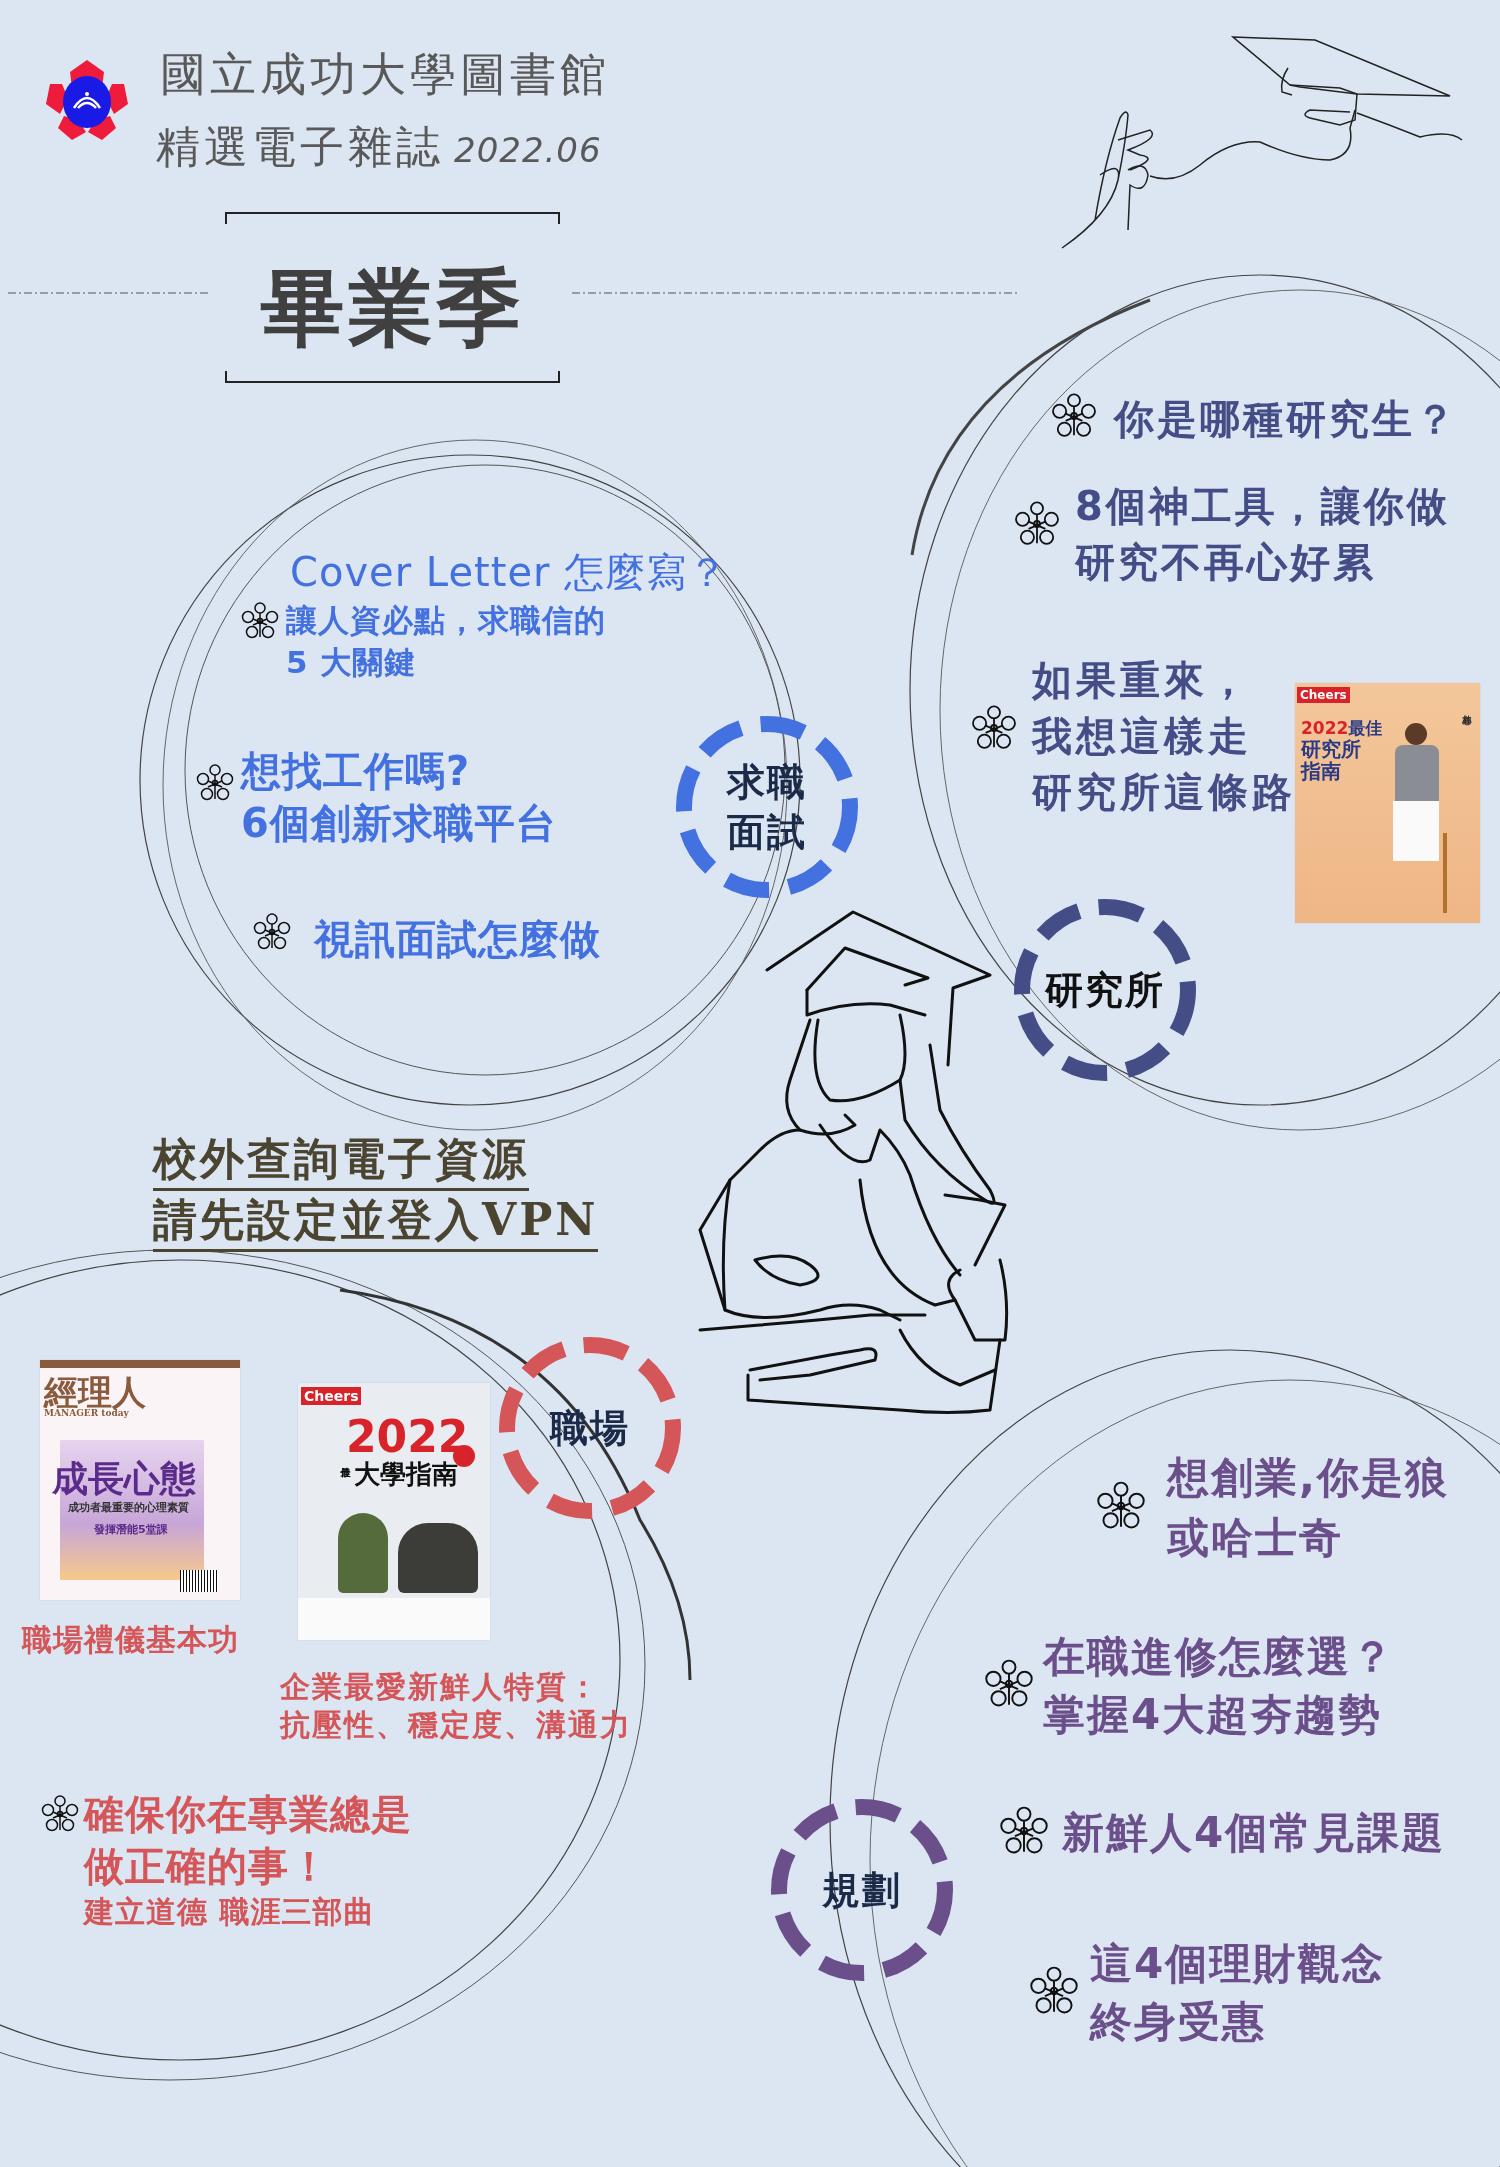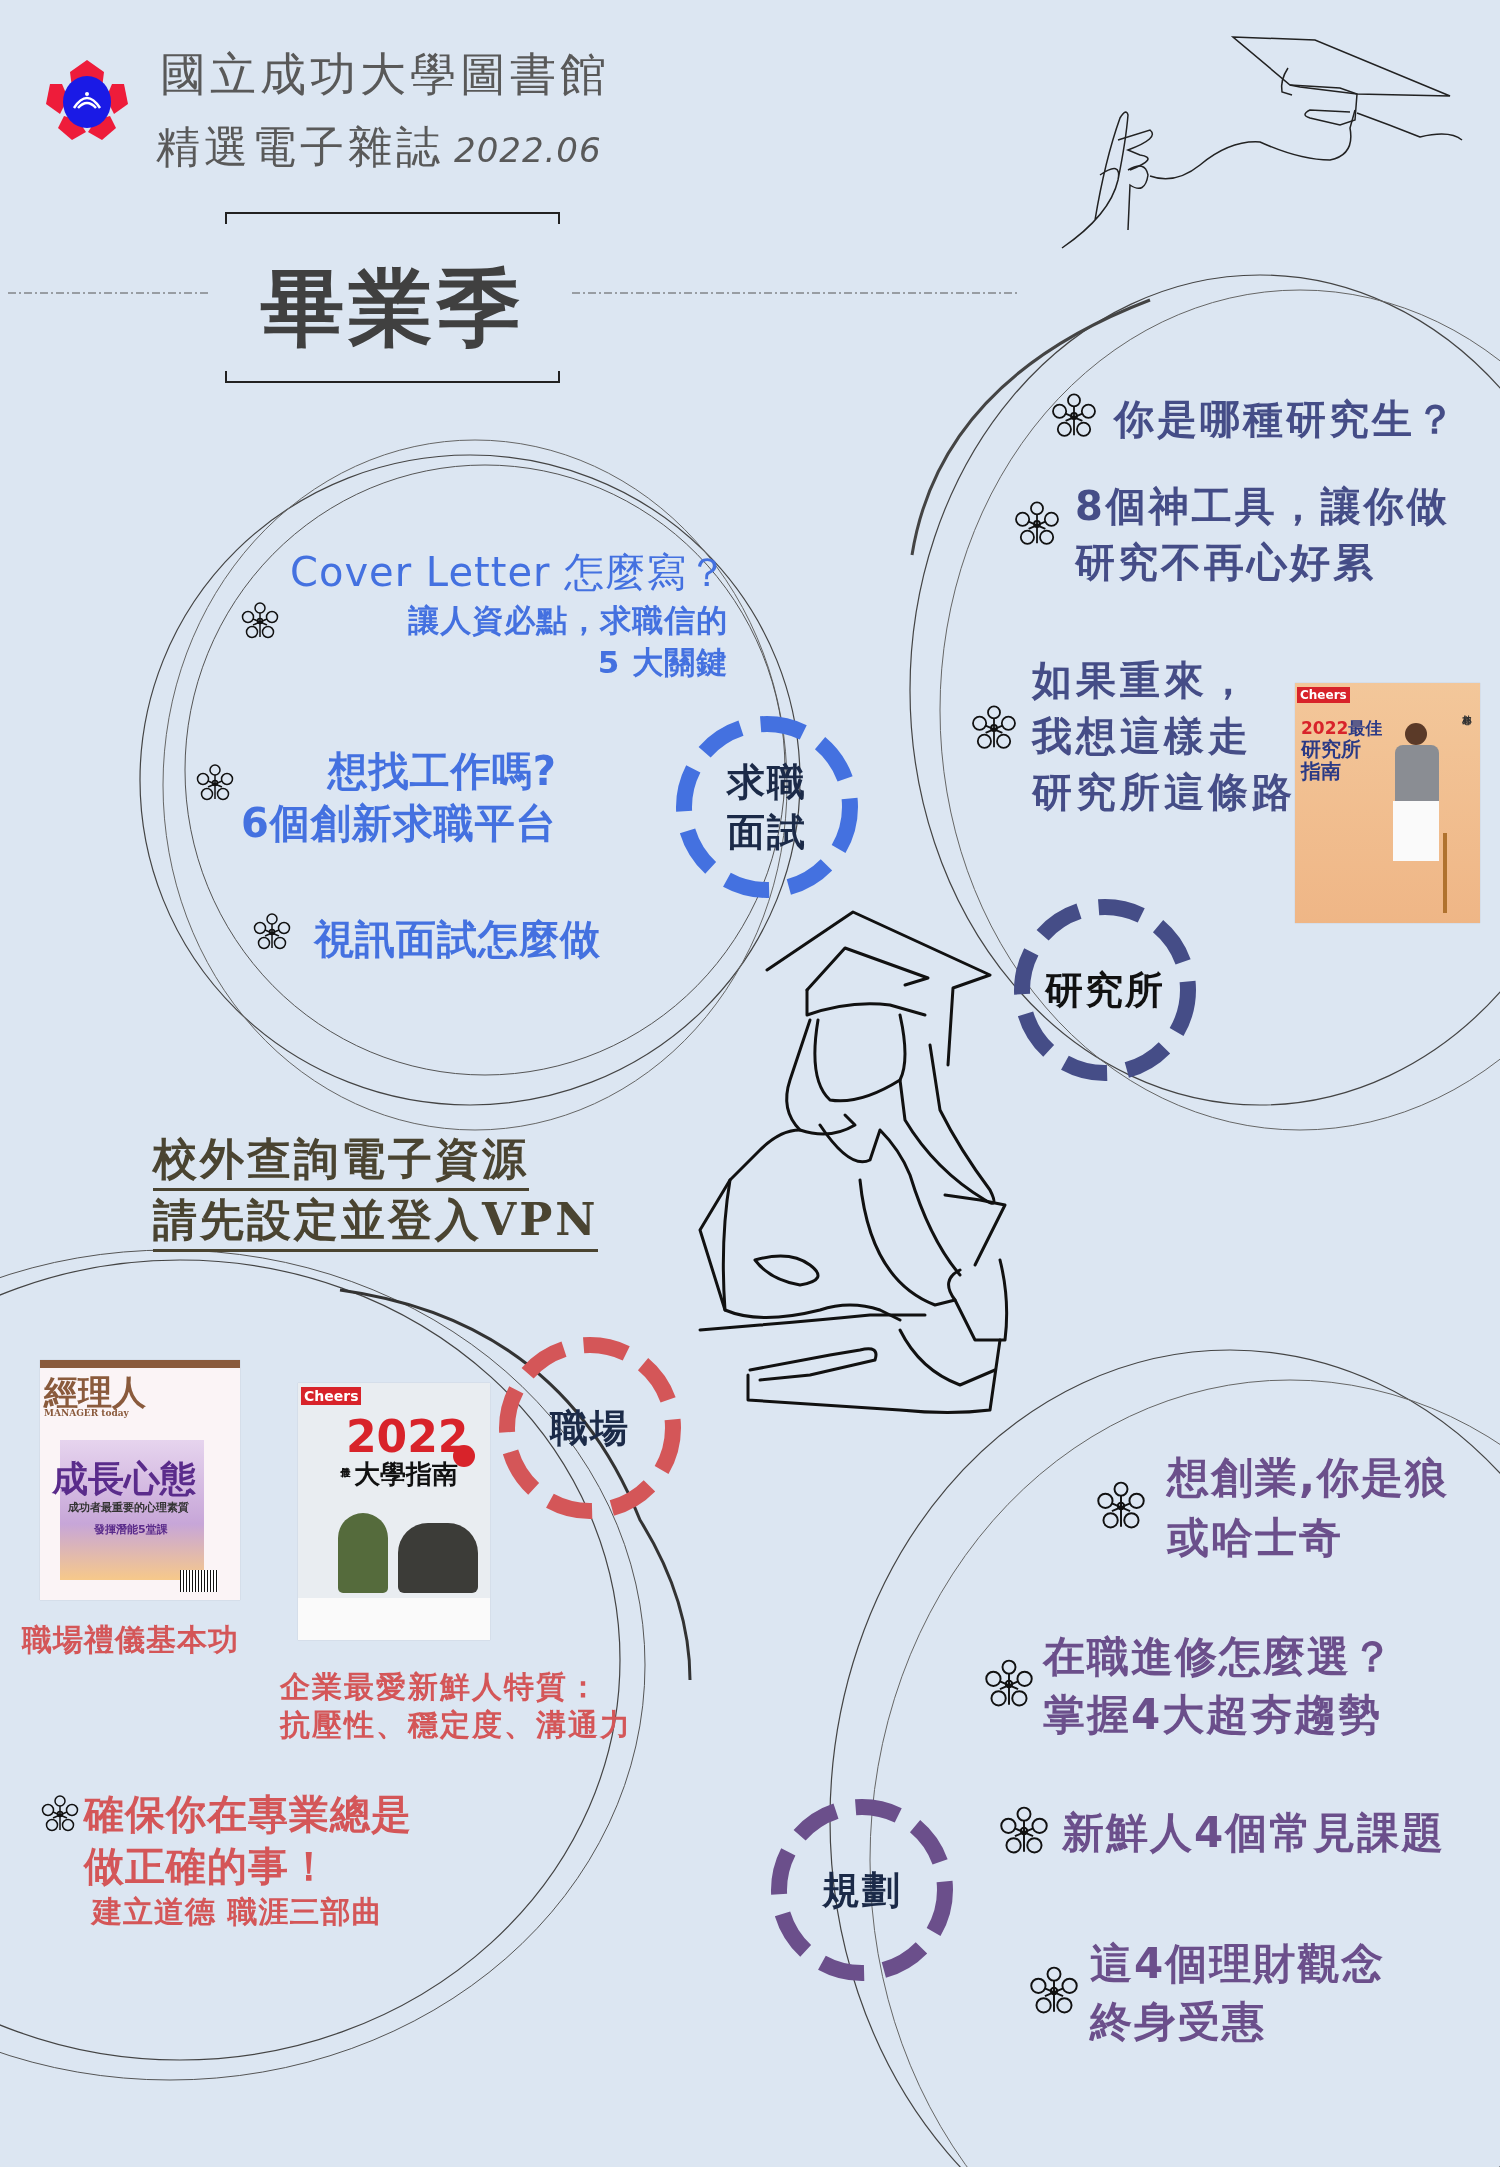--- a/index.html
+++ b/index.html
@@ -20,21 +20,21 @@
   .theme-box { position:absolute; left:225px; top:212px; width:335px; height:171px; }
   .theme-box .bracket-top, .theme-box .bracket-bot { position:absolute; left:0; right:0; height:10px; border:2px solid #222; }
   .theme-box .bracket-top { top:0; border-bottom:none; }
   .theme-box .bracket-bot { bottom:0; border-top:none; }
   .theme-title { position:absolute; left:0; right:0; top:40px; text-align:center; font-size:84px; font-weight:bold; color:#404040; letter-spacing:4px; }
 
   
   .item { position:absolute; display:flex; align-items:flex-start; white-space:nowrap; }
   .item .txt { display:flex; flex-direction:column; font-weight:bold; letter-spacing:1px; }
   .flower { width:40px; height:40px; flex:0 0 auto; margin-right:6px; }
-  .blue { color:#4471e0;text-align:right; }
+  .blue { color:#4471e0; }
   .navy { color:#454d87; }
   .red { color:#d45658; }
   .purple { color:#6b4f8b; }
 
   
   .cat { position:absolute; width:190px; height:190px; border-radius:50%; display:flex; align-items:center; justify-content:center; text-align:center; font-weight:bold; color:#1b2a48; }
   .cat svg { position:absolute; left:0; top:0; }
   .cat span { position:relative; font-size:38px; line-height:50px; letter-spacing:2px; }
 
   
@@ -267,21 +267,21 @@
     <span>抗壓性、穩定度、溝通力</span>
   </div>
 </div>
 <div class="item" style="left:40px;top:1788px">
   <svg class="flower" style="margin-top:6px;margin-right:4px">
       <use href="#fl"></use>
     </svg>
   <div class="txt red" style="font-size:40px;line-height:52px">
     <span>確保你在專業總是</span>
     <span> 做正確的事！</span>
-    <span style="font-size:30px;line-height:40px;margin-left:8px">建立道德  職涯三部曲</span>
+    <span style="font-size:30px;line-height:40px;margin-left:0">建立道德  職涯三部曲</span>
   </div>
 </div>
 
 <div class="cat" style="left:767px;top:1795px">
   <svg width="190" height="190">
       <circle cx="95" cy="95" r="83" fill="none" stroke="#6b4f8b" stroke-width="16" stroke-dasharray="44 20"></circle>
     </svg>
   <span>規劃</span>
 </div>
 

